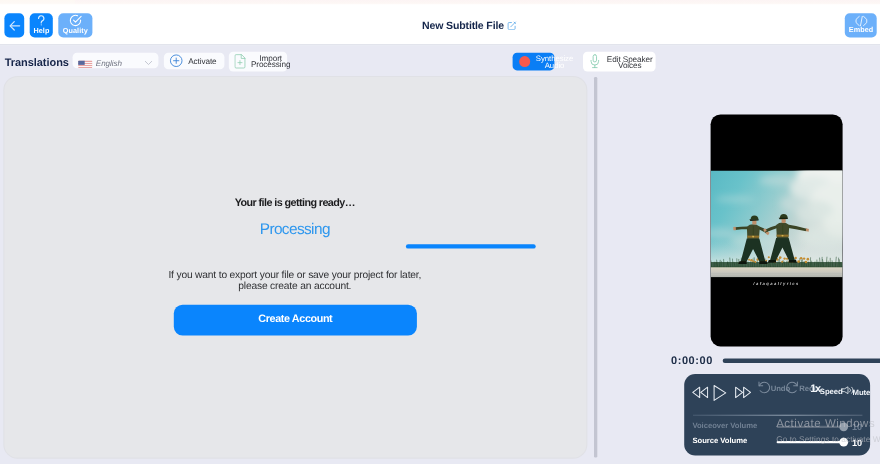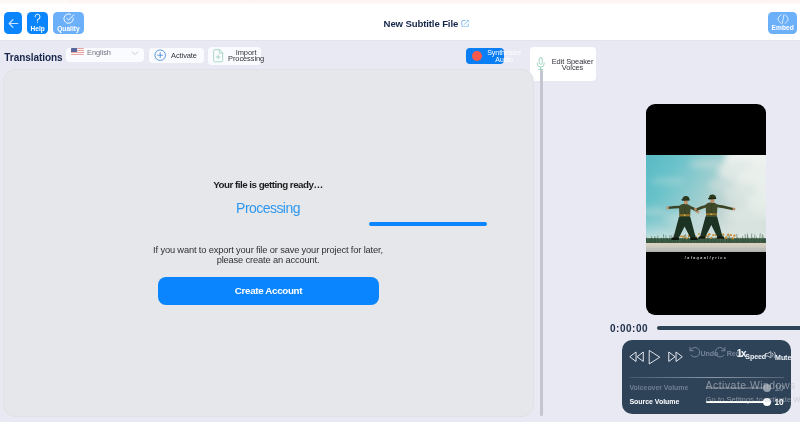--- a/index.html
+++ b/index.html
@@ -28,40 +28,40 @@
   .title-wrap{position:absolute;left:383.6px;top:15.5px;height:15px;display:flex;
        align-items:center;gap:3px;}
   .title-wrap .ttl{font-size:9.6px;font-weight:700;color:#14254a;letter-spacing:-.13px;
        line-height:15px;}
 
   
   .toolbar{position:absolute;left:0;top:42px;width:800px;height:28px;background:#e8e9f3;}
   .tb-label{position:absolute;left:4.3px;top:9.5px;font-size:10px;font-weight:700;
        color:#17264a;letter-spacing:-.05px;}
   .lang-select{position:absolute;left:65.8px;top:6.3px;width:78.2px;height:13.4px;
-       background:#fafbfe;border-radius:4px;display:flex;align-items:flex-start;box-sizing:border-box;
-       padding:0 4px 0 5.5px;}
+       background:#fafbfe;border-radius:4px;display:flex;align-items:flex-end;box-sizing:border-box;
+       padding:0 4px 0 5.5px;font-style:italic;}
   .flag{width:12.3px;height:6.9px;border-radius:1px;position:relative;overflow:hidden;flex:0 0 auto;
        background:#f3f4f6;}
   .flag .stripes{position:absolute;inset:0;background:repeating-linear-gradient(
        to bottom,#e8a3a3 0 1px,#fbf4f4 1px 2px);}
   .flag .canton{position:absolute;left:0;top:0;width:5.8px;height:3.9px;background:#59689c;}
   .lang-select .lv{font-size:7.35px;color:#6e7280;margin-left:3.5px;letter-spacing:-.04px;}
   .chev{margin-left:auto;display:flex;}
   .tb-btn{position:absolute;background:#fafbfe;border-radius:4px;display:flex;align-items:center;
        box-sizing:border-box;}
   .tb-btn .t{font-size:7.45px;color:#32343a;letter-spacing:-.08px;line-height:6.45px;font-weight:400;
        position:relative;top:.85px;}
   #tb-translate{left:148.7px;top:5.9px;width:55.2px;height:15.6px;padding-left:5.5px;gap:4.5px;}
   #tb-import{left:208.1px;top:5.4px;width:53.4px;height:17.3px;padding-left:5.2px;gap:4.5px;}
   #tb-import .t{text-align:center;flex:1 1 auto;top:.35px;}
   #tb-synth{left:466.2px;top:5.5px;width:38px;height:16.9px;background:#0a7ef5;padding-left:5.9px;
        gap:5.2px;}
   #tb-synth .t{color:#fff;text-align:center;font-size:7.1px;flex:1 1 auto;}
-  #tb-voices{left:530px;top:5.2px;width:65.5px;height:34px;background:#ffffff;padding-left:6px;
+  #tb-voices{left:530px;top:5.2px;width:65.5px;height:18px;background:#ffffff;padding-left:6px;
        gap:4px;}
   #tb-voices .t{text-align:center;flex:1 1 auto;}
   .reddot{width:9.9px;height:9.9px;border-radius:50%;background:#f8594c;flex:0 0 auto;}
 
   
   .editor-panel{position:absolute;left:4px;top:69.5px;width:529.2px;height:346.3px;
        background:#e6e7ea;border-radius:12px;box-shadow:0 0 0 1px #e0e1e6;}
   .status-head{position:absolute;left:0;top:109.9px;width:528px;text-align:center;
        font-size:9.8px;font-weight:700;color:#1c1c1e;letter-spacing:-.52px;}
   .status-state{position:absolute;left:0;top:130px;width:528px;text-align:center;

